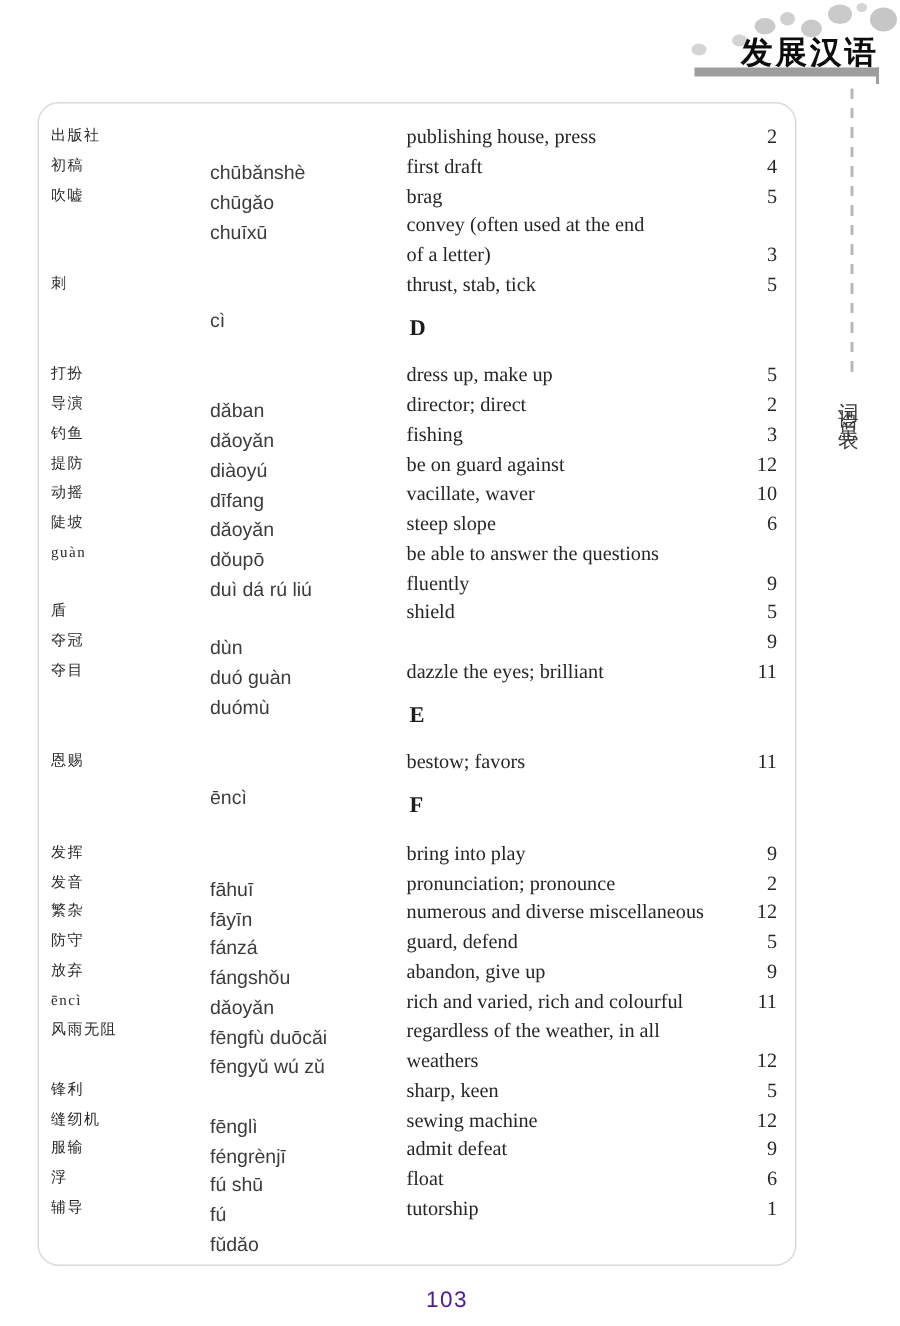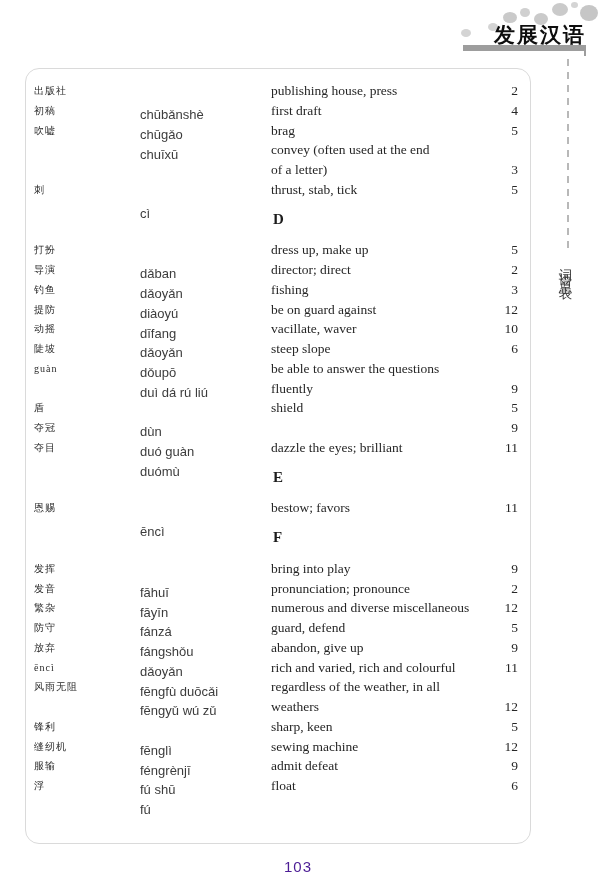--- a/index.html
+++ b/index.html
@@ -267,18 +267,24 @@
           <div class="cell-py">fú shū</div>
           <div class="cell-en">admit defeat</div>
           <div class="cell-n">9</div>
         </div>
         <div class="vrow">
           <div class="cell-cn">浮</div>
           <div class="cell-py">fú</div>
           <div class="cell-en">float</div>
           <div class="cell-n">6</div>
         </div>
+        <div class="vrow">
+          <div class="cell-cn">辅导</div>
+          <div class="cell-py">fǔdǎo</div>
+          <div class="cell-en">tutorship</div>
+          <div class="cell-n">1</div>
+        </div>
       </div>
   </div>
 
   <div class="page-number">103</div>
 
 </div>
 
 </body></html>

